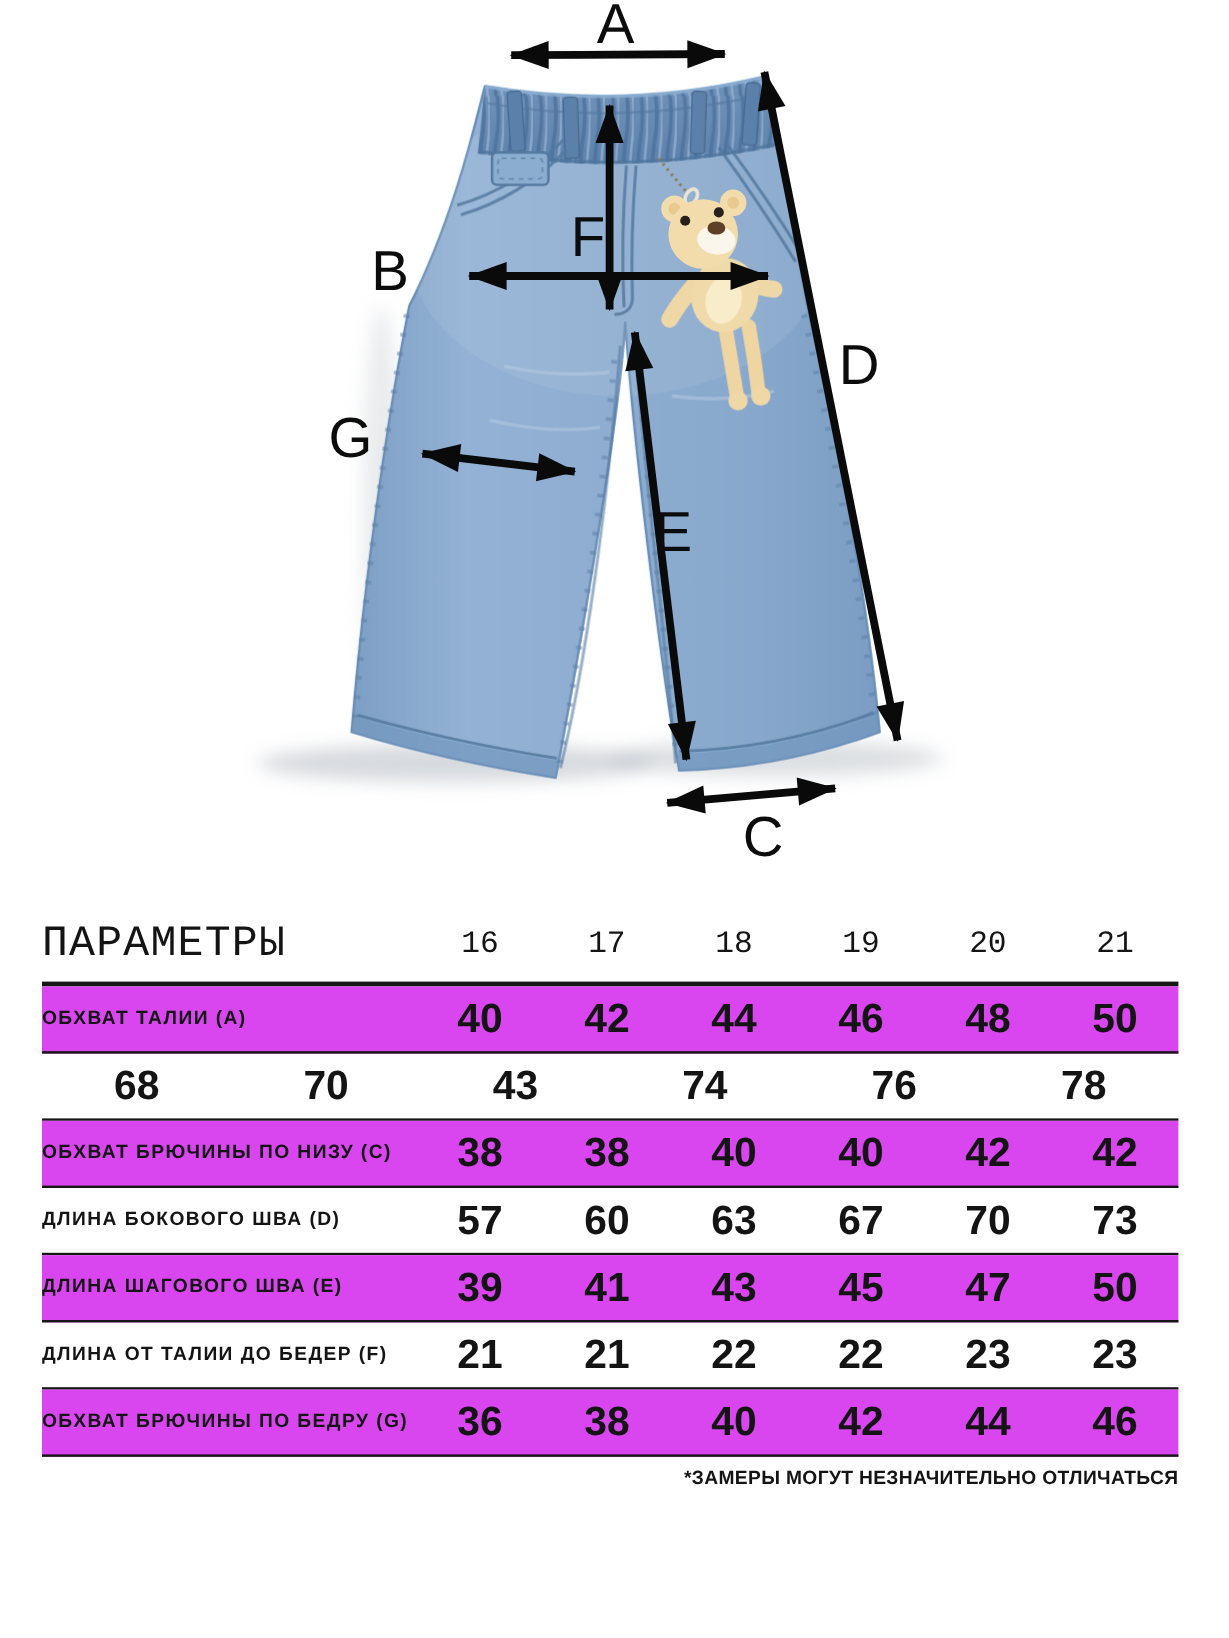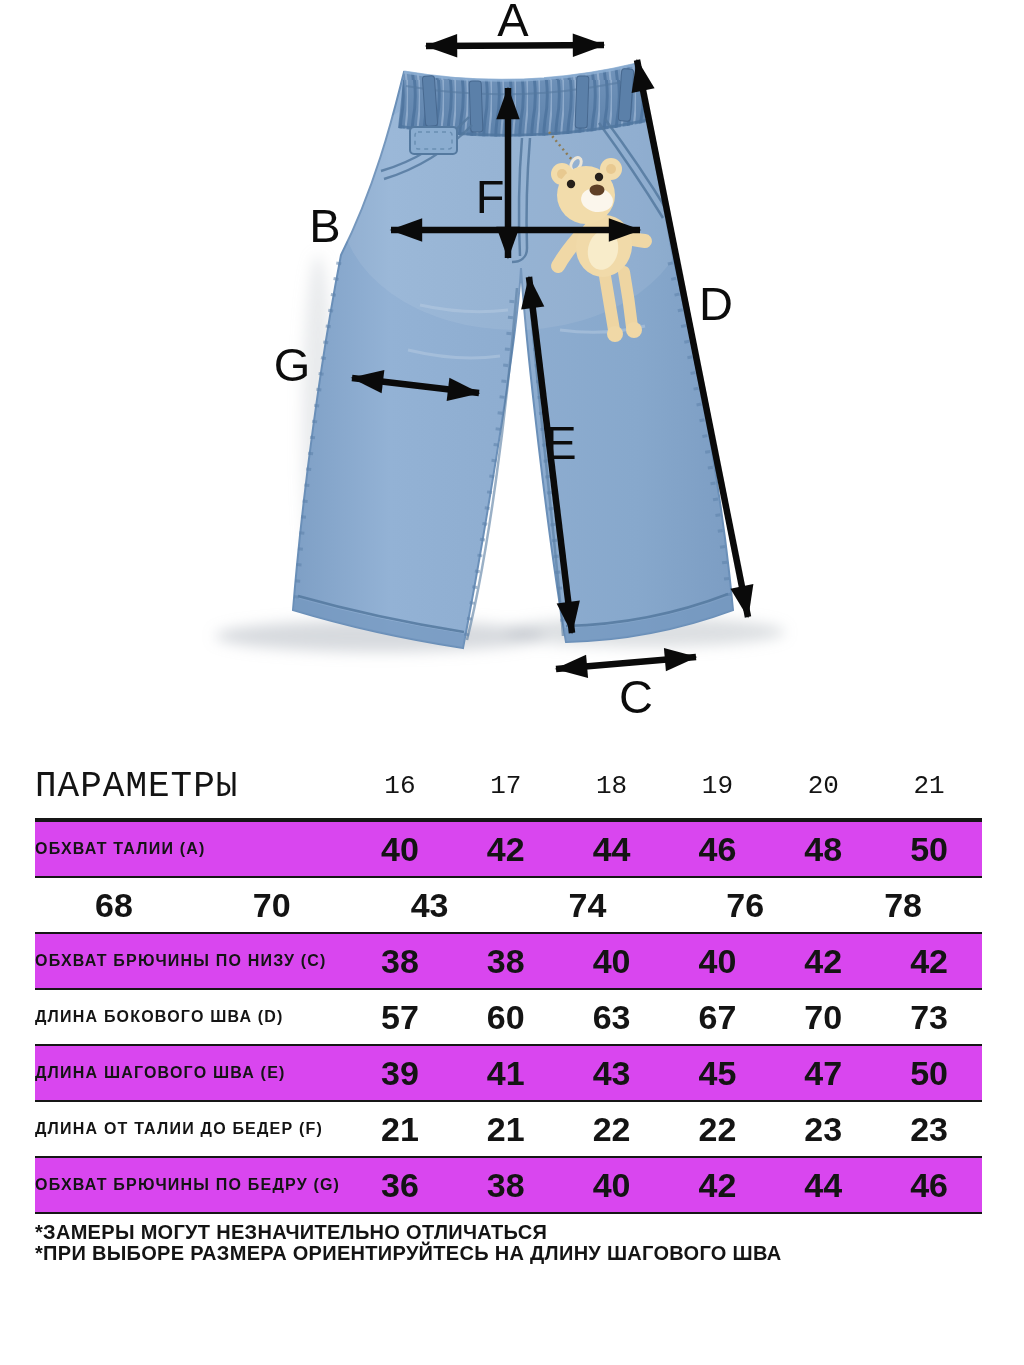--- a/index.html
+++ b/index.html
@@ -10,21 +10,21 @@
 
   .size-table { position:absolute; left:35px; top:770px; width:947px; }
   .tbl-head { display:flex; align-items:center; height:48px; padding-bottom:16px;font-family:Liberation Mono, monospace; }
   .tbl-head .param { flex:0 0 312px; font-size:36px; letter-spacing:1px; }
   .head-sizes { flex:1; display:grid; grid-template-columns:repeat(6,1fr); text-align:center; font-size:26px; }
   .dbl-rule { height:4px; border-top:2px solid #161616; border-bottom:2px solid #161616; }
   .t-row { display:flex; align-items:center; height:56px; border-bottom:2px solid #161616; }
   .t-row.hl { background:#d946ef; }
   .t-row .label { flex:0 0 312px; font-size:16px; font-weight:700; letter-spacing:1.2px; }
   .t-row .vals { flex:1; display:grid; grid-template-columns:repeat(6,1fr); text-align:center; font-size:34px;font-weight:bold; }
-  .footnotes { margin-top:8px; font-size:20px; font-weight:700; letter-spacing:.3px; line-height:21px; }
+  .footnotes { margin-top:8px; font-size:16px; font-weight:700; letter-spacing:.3px; line-height:21px;text-align:right; }
   .letter { font-size:47px; fill:#0c0c0c; }
 </style>
 </head>
 <body>
 
 <div class="stage">
 
   <svg class="diagram" width="1024" height="765" viewBox="0 0 1024 765">
     <defs>
       <linearGradient id="denim" x1="0" y1="0" x2="1" y2="0">
@@ -243,16 +243,15 @@
         <span>38</span>
         <span>40</span>
         <span>42</span>
         <span>44</span>
         <span>46</span>
       </div>
     </div>
 
     <div class="footnotes">
       <div>*ЗАМЕРЫ МОГУТ НЕЗНАЧИТЕЛЬНО ОТЛИЧАТЬСЯ</div>
-      <div>*ПРИ ВЫБОРЕ РАЗМЕРА ОРИЕНТИРУЙТЕСЬ НА ДЛИНУ ШАГОВОГО ШВА</div>
     </div>
   </div>
 </div>
 
 </body></html>

